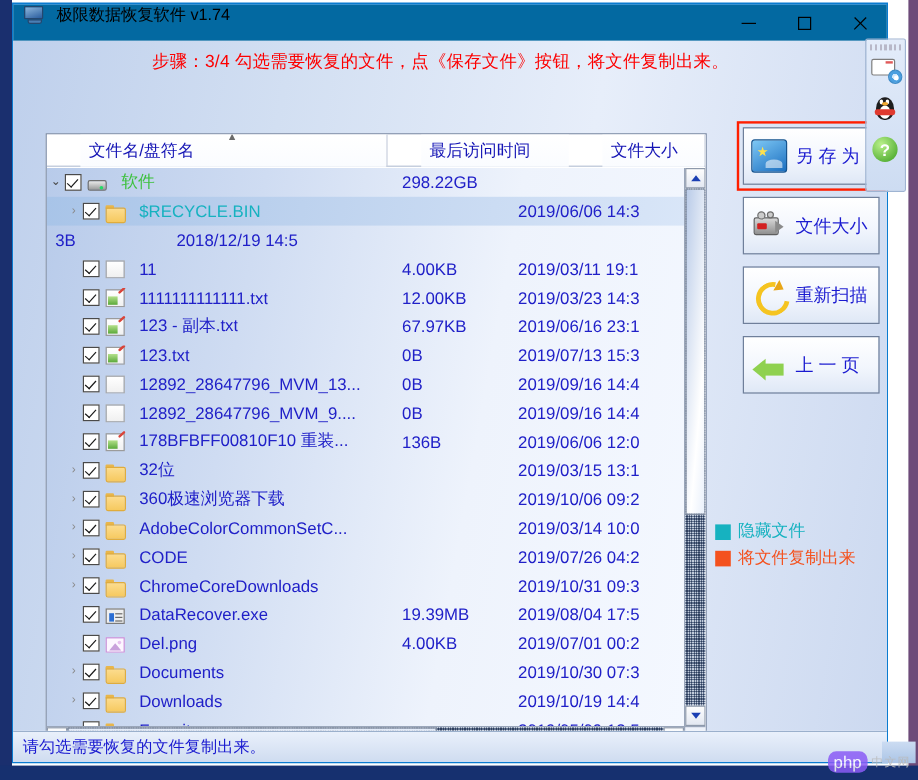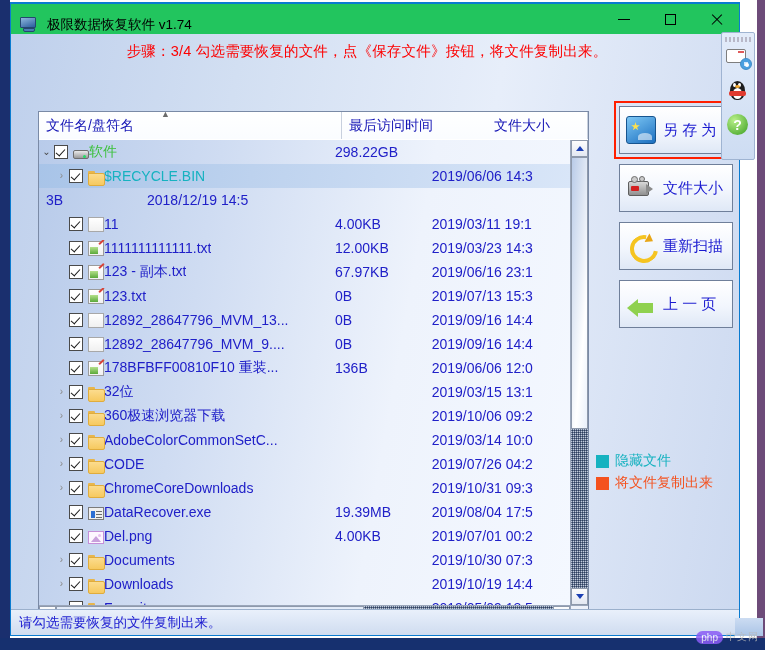--- a/index.html
+++ b/index.html
@@ -18,21 +18,21 @@
   .desktop-bottom { position:absolute; left:0; bottom:0; width:765px; height:12px; background:#16306f; }
   .desktop-right { position:absolute; right:0; top:0; width:8px; height:650px; background:#6d4b79; }
 
   
   .window {
     position:absolute; left:10px; top:2px; width:730px; height:634px;
     background:#ffffff; border:1px solid #0a7bd0; border-top:2px solid #0a7bd0;
     display:flex; flex-direction:column;
   }
   .titlebar {
-    height:30px; background:#22c55e; display:flex; align-items:flex-end;
+    height:30px; background:#0369a1; display:flex; align-items:flex-start;
     flex:0 0 30px; position:relative;
   }
   .title-icon { width:20px; height:18px; margin-left:8px; position:relative; flex:0 0 20px; }
   .title-icon .mon { position:absolute; left:1px; top:1px; width:16px; height:11px;
       background:linear-gradient(160deg,#8fb8dd,#2a5d9e); border:1px solid #24476f; border-radius:1px; }
   .title-icon .base { position:absolute; left:4px; top:12px; width:12px; height:4px;
       background:#4a7fb5; border:1px solid #24476f; border-radius:0 0 2px 2px; }
   .title-text { margin-left:8px; font-size:13.5px; color:#000; white-space:nowrap; }
   .winbtns { position:absolute; right:0; top:0; height:30px; display:flex; }
   .winbtn { width:46px; height:30px; display:flex; align-items:center; justify-content:center;
@@ -66,21 +66,21 @@
   .lp-inner { position:absolute; left:0; top:0; right:0; bottom:0; }
 
   .hdr-row {
     position:absolute; left:0; top:0; height:27px; width:549px;
     background:#ffffff; display:flex; z-index:4;
     border-bottom:1px solid #b9c4d6;
   }
   .hdr-cell {
     height:27px; display:flex; align-items:center; padding-left:7px;
     font-size:14px; color:#1414b5; border-right:1px solid #c8d0de;
-    background:linear-gradient(#ffffff,#fafcff); position:relative; white-space:nowrap;
+    background:linear-gradient(#ffffff,#fafcff); position:relative; white-space:nowrap;margin-left:28px;
   }
   .hdr-name { width:303px; }
   .hdr-size { width:101px; }
   .hdr-date { width:145px; border-right:none; }
   .sort-caret { position:absolute; left:122px; top:-3px; font-size:9px; color:#6b6b6b; line-height:10px;}
 
   .rows-wrap {
     position:absolute; left:0; top:28px; right:18px; bottom:18px;
     overflow:hidden;
     background:linear-gradient(100deg,#b8cbea 0%, #cfdcf2 30%, #eef3fc 65%, #f4f8ff 100%);
@@ -96,21 +96,21 @@
 
   .twisty { width:15px; flex:0 0 15px; text-align:center; color:#8a8a8a; font-size:10px;
             line-height:24px; }
   .twisty.open { color:#4a4a4a; }
   .cbox { width:14px; height:14px; flex:0 0 14px; border:1px solid #4a4a4a; background:#fff;
           position:relative; margin-right:5px; }
   .cbox.checked:after {
     content:''; position:absolute; left:3px; top:1px; width:4px; height:8px;
     border:solid #1a1a1a; border-width:0 1.7px 1.7px 0; transform:rotate(42deg);
   }
-  .fname { margin-left:0; color:#2020c8; overflow:hidden; text-overflow:ellipsis; }
+  .fname { margin-left:12px; color:#2020c8; overflow:hidden; text-overflow:ellipsis; }
   .fname.hidden-f { color:#16b2c0; }
   .fname.drive-f { color:#3dc13d; }
 
   
   .ic { width:16px; height:16px; flex:0 0 16px; position:relative; }
   .ic-drive { width:16px; height:9px; margin-top:4px; border-radius:2px;
       background:linear-gradient(#eaeaea,#9a9a9a); border:1px solid #6e6e6e; }
   .ic-drive:after { content:''; position:absolute; right:2px; top:4px; width:3px; height:3px;
       background:#2d6; border-radius:50%; }
   .ic-folder { width:16px; height:13px; margin-top:2px; position:relative; }
@@ -210,21 +210,21 @@
   .bic-rescan:after { content:''; position:absolute; right:1px; top:4px; width:0; height:0;
       border-left:5px solid transparent; border-right:5px solid transparent; border-bottom:7px solid #e8a617;
       transform:rotate(120deg); }
   
   .bic-back:before { content:''; position:absolute; left:1px; top:9px; width:0; height:0;
       border-top:9px solid transparent; border-bottom:9px solid transparent; border-right:11px solid #8fd14f; }
   .bic-back:after { content:''; position:absolute; left:11px; top:13px; width:16px; height:10px;
       background:#8fd14f; }
 
   
-  .legend { position:absolute; left:585px; top:416px; }
+  .legend { position:absolute; left:585px; top:398px; }
   .lgrow { display:flex; align-items:center; height:22px; font-size:14px; white-space:nowrap; }
   .lgsw { width:13px; height:13px; flex:0 0 13px; margin-right:6px; }
   .lgtxt.hid { color:#16b2c0; }
   .lgtxt.del { color:#f4511e; }
 
   
   .statusbar {
     flex:0 0 26px; height:26px;
     background:linear-gradient(#e9f0fb,#cfdcf0);
     border-top:1px solid #9bb0cc;
@@ -256,21 +256,21 @@
   .fb-qq-scarf { position:absolute; left:5px; top:13px; width:17px; height:5px; background:#e03a2f; border-radius:2px; }
   .fb-qq-beak { position:absolute; left:11px; top:7px; width:5px; height:3px; background:#f0a830; border-radius:50%; }
   .fb-qq-eye1 { position:absolute; left:9px; top:5px; width:3px; height:4px; background:#fff; border-radius:50%; }
   .fb-qq-eye2 { position:absolute; left:14px; top:5px; width:3px; height:4px; background:#fff; border-radius:50%; }
   .fb-help { position:absolute; left:3px; top:3px; width:21px; height:21px; border-radius:50%;
       background:radial-gradient(circle at 35% 30%,#b9f08a,#3a9e1f);
       color:#fff; font-size:14px; font-weight:bold; display:flex; align-items:center; justify-content:center; }
 
   
   .watermark { position:absolute; right:6px; bottom:6px; display:flex; align-items:center; opacity:.85; }
-  .wm-php { background:#8b5cf6; color:#fff; font-size:10px; padding:1px 5px; border-radius:7px;
+  .wm-php { background:#8b5cf6; color:#fff; font-size:14px; padding:1px 5px; border-radius:7px;
             font-family:"Liberation Sans",sans-serif; }
   .wm-cn { color:#b9b9b9; font-size:10px; margin-left:3px; letter-spacing:1px; }
   .wm-sq { position:absolute; right:2px; bottom:14px; width:28px; height:18px;
            background:linear-gradient(#ccdcf2,#aac4e6); }
 </style>
 </head>
 <body>
 
 <div id="root">
 

